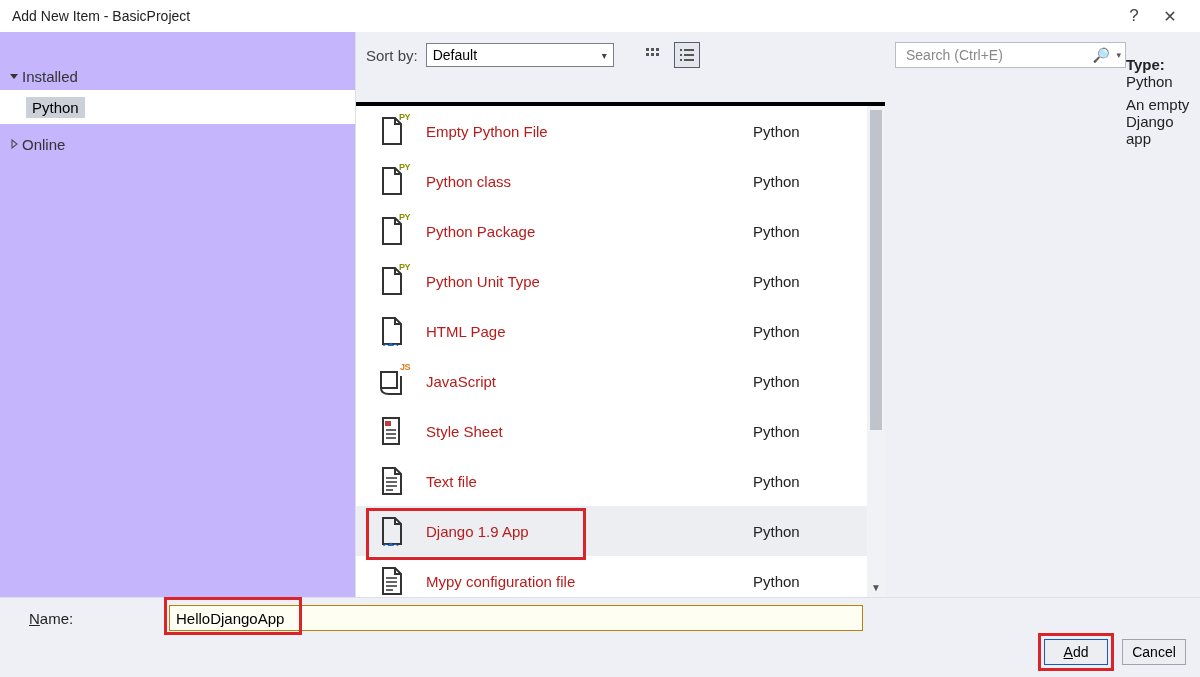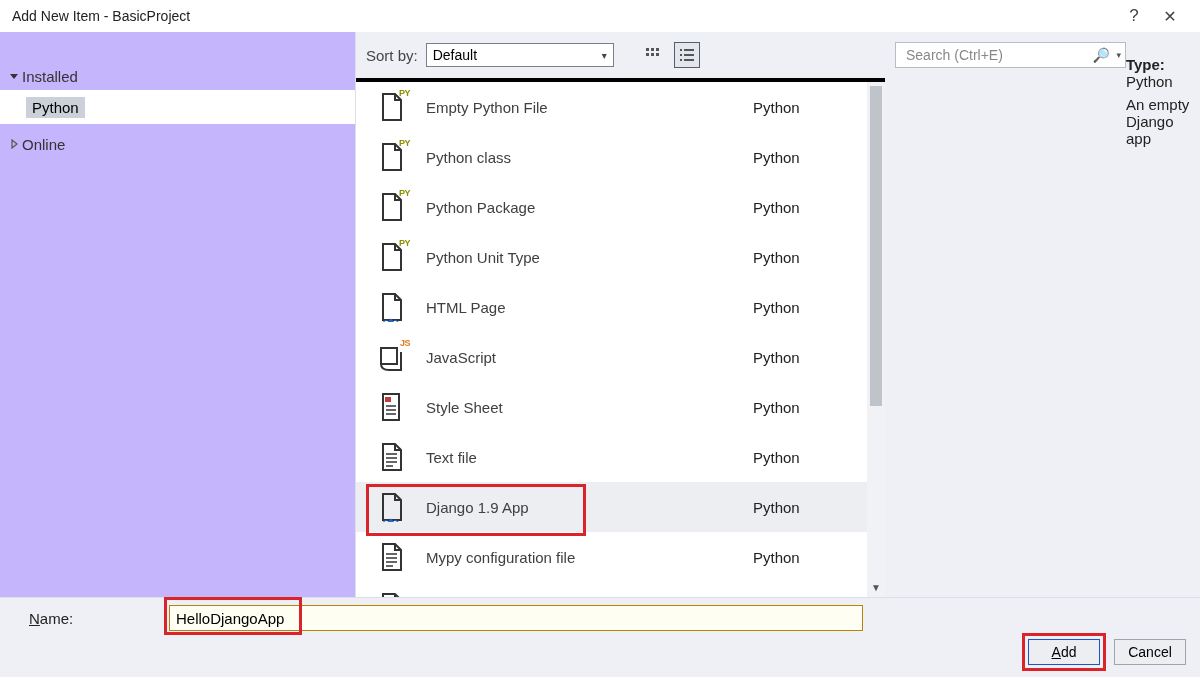--- a/index.html
+++ b/index.html
@@ -15,34 +15,34 @@
   .content { position:absolute; top:32px; left:0; right:0; bottom:80px; display:flex; background:#eef0f5; }
 
   
   .left-col { width:355px; background:#c4b5fd; padding-top:30px; }
   .cat-item { display:flex; align-items:center; height:28px; padding-left:6px; font-size:15px; color:#333; cursor:pointer; }
   .cat-item .tri { width:16px; display:inline-flex; justify-content:center; }
   .cat-sub { display:flex; align-items:center; height:34px; padding-left:26px; font-size:15px; background:#fff; cursor:pointer;}
   .cat-sub span.lbl { background:#ccd0d8; padding:2px 6px; }
 
   
-  .mid-col { flex:1; background:#eef0f5; display:flex; flex-direction:column; min-width:0; border-left:1px solid #dcdfe6; }
+  .mid-col { flex:1; background:#eef0f5; display:flex; flex-direction:column; min-width:0; border-left:1px solid #dcdfe6;gap:24px; }
   .mid-toolbar { height:46px; display:flex; align-items:center; padding-left:10px; gap:8px; }
   .sortlabel { font-size:15px; color:#444; }
   .sort-select { width:188px; height:24px; border:1px solid #7a7f88; background:#fff; display:flex; align-items:center; justify-content:space-between; padding:0 6px; font-size:14px; cursor:pointer; }
   .view-btn { width:26px; height:26px; border:1px solid transparent; display:flex; align-items:center; justify-content:center; cursor:pointer; }
   .view-btn.selected { border-color:#585c64; background:#e3e6ec; }
 
   .template-list-wrap { flex:1; display:flex; min-height:0; background:#fff; border-top:4px solid #000000;}
   .template-list { flex:1; overflow:hidden; }
   .tpl-row { height:50px; display:flex; align-items:center; padding-left:18px; padding-right:24px; cursor:pointer; position:relative; }
   .tpl-row.selected { background:#eceef2; }
   .tpl-row.highlighted::after { content:""; position:absolute; left:10px; top:2px; width:214px; height:46px; border:3px solid #d9252a; pointer-events:none; }
   .tpl-icon { width:34px; height:34px; margin-right:18px; display:flex; align-items:center; justify-content:center; position:relative; }
-  .tpl-name { flex:1; font-size:15px; color:#404040; }
+  .tpl-name { flex:1; font-size:15px; color:#b91c1c; }
   .tpl-lang { width:90px; text-align:left; font-size:15px; color:#222; }
   .tpl-row.cut .tpl-name, .tpl-row.cut .tpl-lang { color:#888; }
 
   .scrollbar { width:18px; background:#f1f2f5; position:relative; }
   .scroll-thumb { position:absolute; top:4px; left:3px; right:3px; height:320px; background:#bfc3ca; }
   .scroll-down { position:absolute; bottom:2px; left:0; right:0; height:16px; display:flex; align-items:center; justify-content:center; color:#555; font-size:10px; }
 
   
   .file-svg { width:28px; height:30px; }
   .badge-py { position:absolute; top:-2px; right:-2px; font-size:9px; font-weight:700; color:#8a8f00; letter-spacing:-0.5px;}
@@ -62,21 +62,21 @@
   
   .bottom { position:absolute; left:0; right:0; bottom:0; height:80px; background:#eef0f5; border-top:1px solid #dcdfe6; }
   .name-row { display:flex; align-items:center; height:40px; padding-left:29px; }
   .name-label { width:140px; font-size:15px; color:#222; }
   .name-label .ul { text-decoration:underline; }
   .name-input-wrap { position:relative; flex:0 0 694px; }
   .name-input { width:100%; height:26px; border:1px solid #b8830b; background:#fffef2; padding:0 6px; font-size:15px; outline:none; }
   .name-highlight { position:absolute; left:-5px; top:-8px; width:138px; height:38px; border:3px solid #d9252a; pointer-events:none; }
 
   .btn-row { position:absolute; right:14px; bottom:12px; display:flex; gap:14px; }
-  .btn { width:72px; height:26px; border:1px solid #9ea3ac; background:#eceef2; font-size:14px; display:flex; align-items:center; justify-content:center; cursor:pointer; }
+  .btn { width:64px; height:26px; border:1px solid #9ea3ac; background:#eceef2; font-size:14px; display:flex; align-items:center; justify-content:center; cursor:pointer; }
   .btn.primary { border:1px solid #1a56c4; position:relative; }
   .btn.primary::after { content:""; position:absolute; left:-7px; top:-7px; right:-7px; bottom:-7px; border:3px solid #d9252a; pointer-events:none; }
   .btn .ul { text-decoration:underline; }
 </style>
 </head>
 <body>
 
 <div class="titlebar">
   <div class="title">Add New Item - BasicProject</div>
   <div class="help-icon">?</div>

